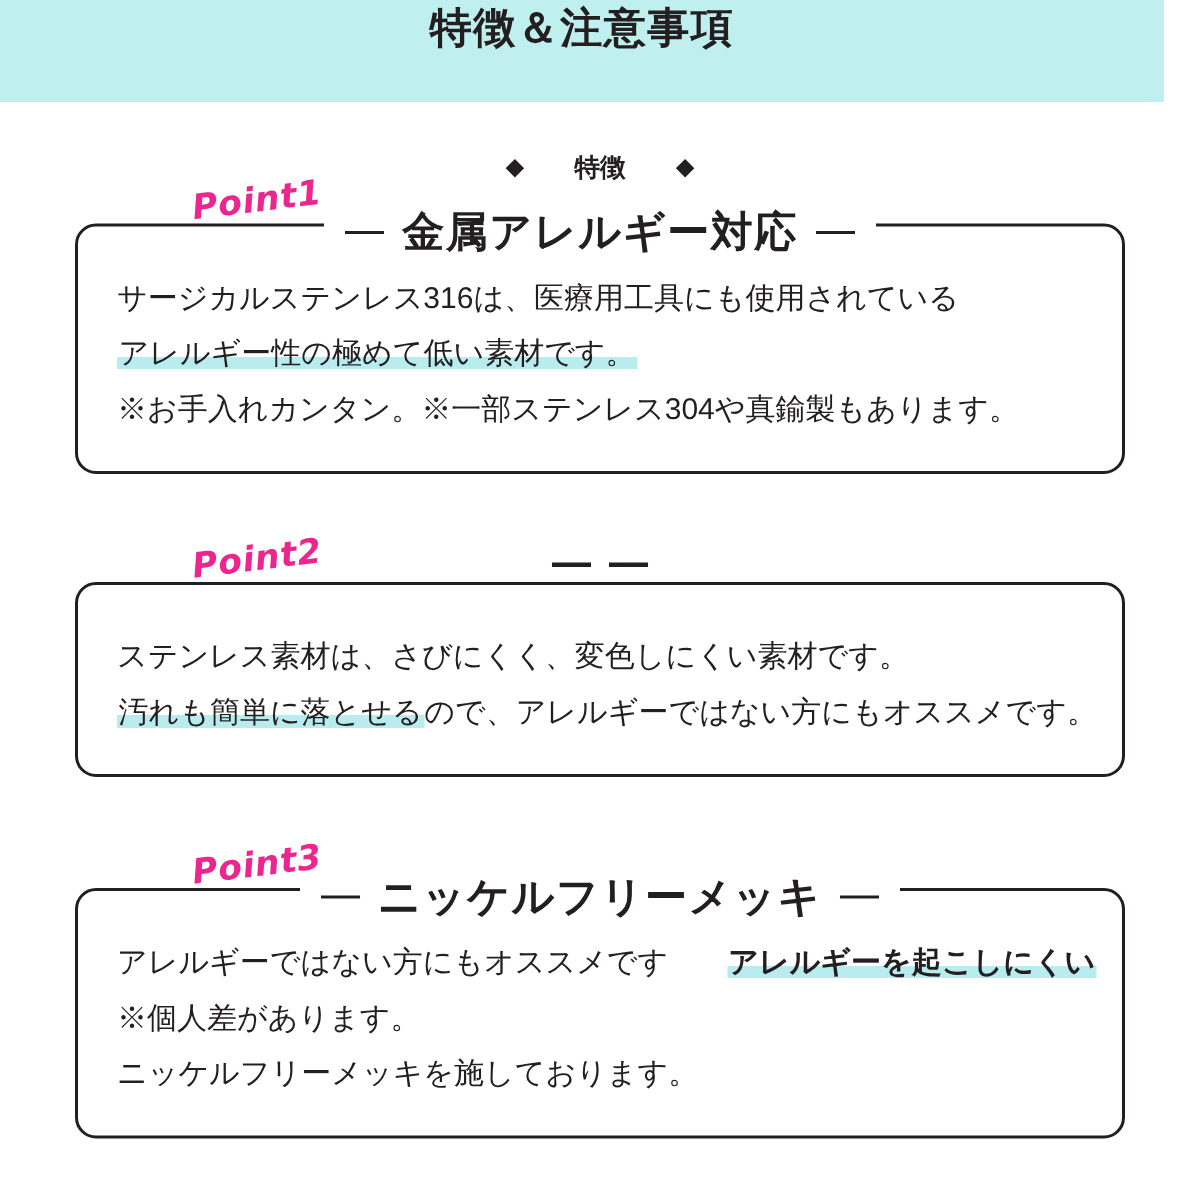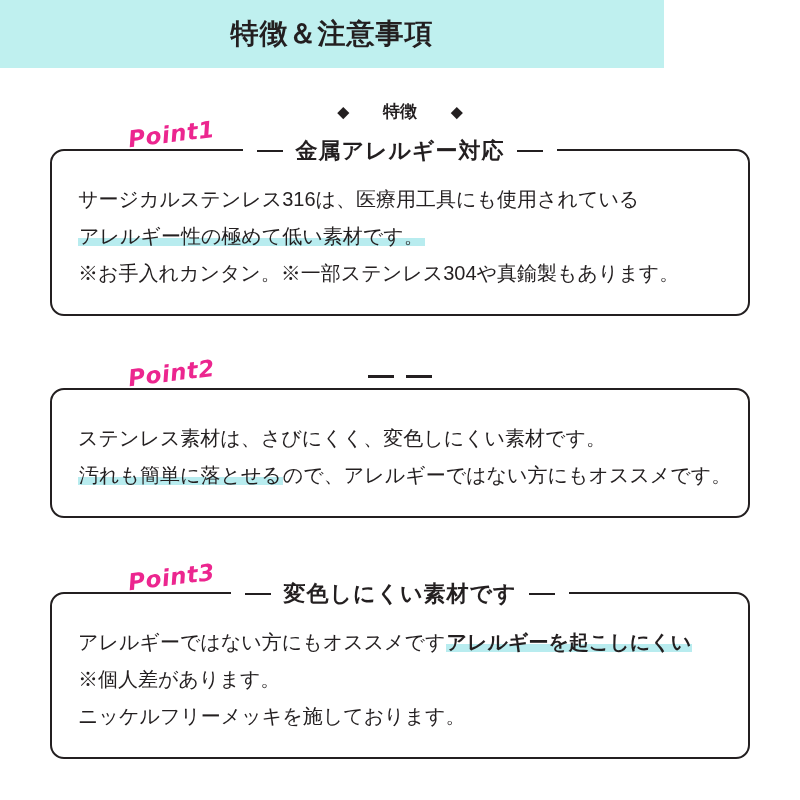--- a/index.html
+++ b/index.html
@@ -16,25 +16,24 @@
   }
   .page {
     position: relative;
     width: 800px;
     height: 800px;
     box-sizing: border-box;
   }
 
   
   .header {
-    width: 664px;
+    width: 776px;
     height: 68px;
     background: #bff0ef;
     display: flex;
-    align-items: center;
     justify-content: center;
   }
   .header-title {
     font-size: 28px;
     font-weight: bold;
     letter-spacing: 1px;
     color: #231f20;
   }
 
   
@@ -96,21 +95,21 @@
     top: -15px;
     left: 0;
     width: 100%;
     display: flex;
     justify-content: center;
     pointer-events: none;
   }
   .card-title {
     background: #ffffff;
     padding: 0 14px;
-    font-size: 22px;
+    font-size: 28px;
     font-weight: bold;
     letter-spacing: 1px;
     color: #231f20;
     display: flex;
     align-items: center;
     gap: 12px;
   }
   .title-dash {
     display: inline-block;
     width: 26px;
@@ -125,20 +124,21 @@
     white-space: nowrap;
   }
   .hl {
     background: linear-gradient(transparent 58%, #b8ecef 58%, #b8ecef 96%, transparent 96%);
     padding: 0 1px;
   }
   .bold-hl {
     font-weight: bold;
     background: linear-gradient(transparent 58%, #b8ecef 58%, #b8ecef 96%, transparent 96%);
     padding: 0 1px;
+    margin-left: 39px;
   }
 </style>
 </head>
 <body>
 
 <div class="page">
 
   <div class="header">
     <div class="header-title">特徴＆注意事項</div>
   </div>
@@ -190,21 +190,21 @@
         </div>
       </div>
     </div>
 
     <div class="point-block b3">
       <div class="point-badge">Point3</div>
       <div class="card">
         <div class="card-title-wrap">
           <div class="card-title">
             <span class="title-dash"></span>
-            <span>変色しにくい素材です</span>
+            <span>ニッケルフリーメッキ</span>
             <span class="title-dash"></span>
           </div>
         </div>
         <div class="body-line">
           <span class="plain">アレルギーではない方にもオススメです</span><span class="bold-hl">アレルギーを起こしにくい</span>
         </div>
         <div class="body-line">
           <span class="plain">※個人差があります。</span>
         </div>
         <div class="body-line">

